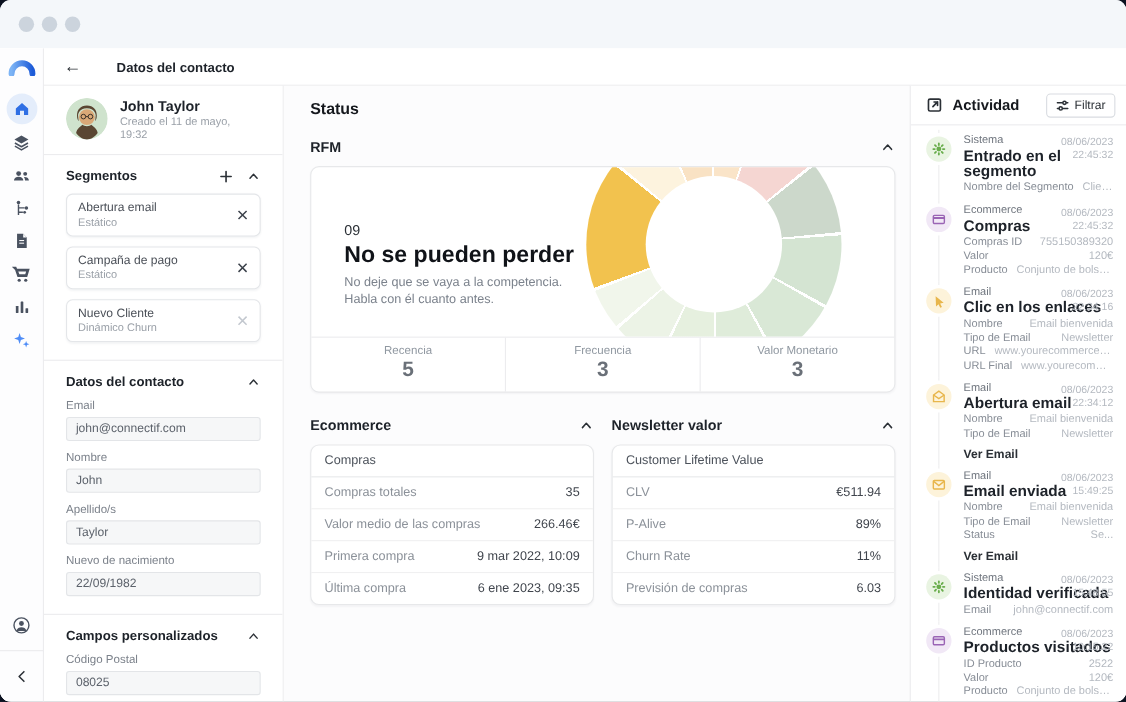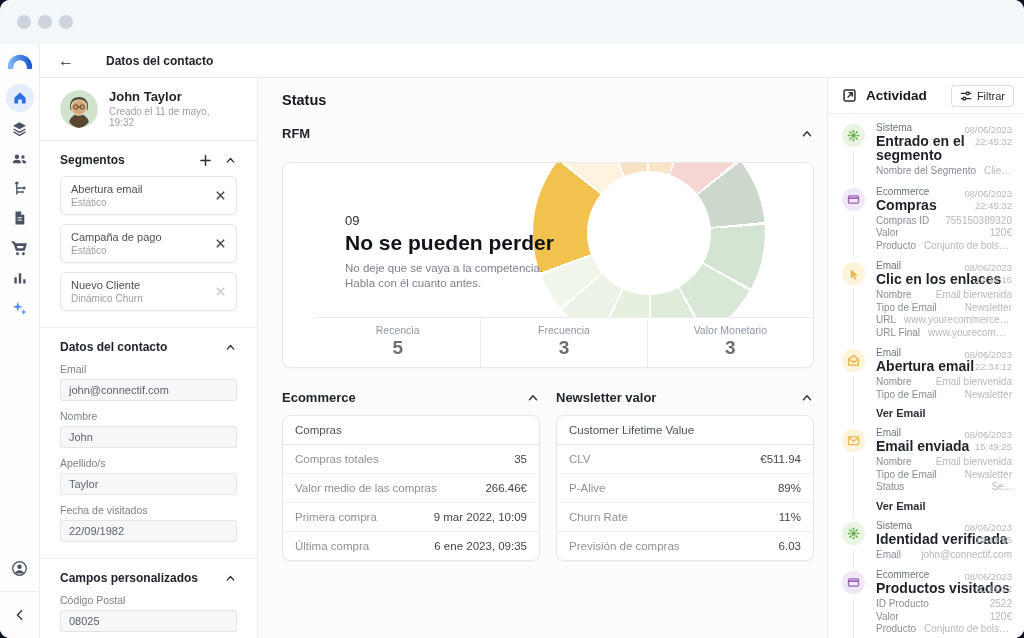--- a/index.html
+++ b/index.html
@@ -20,21 +20,21 @@
   .rail-spacer{flex:1;}
   .rail-divider{width:40px;border-top:1px solid #ececee;margin:8px 0;}
   
   .content-col{flex:1;display:flex;flex-direction:column;min-width:0;}
   .page-header{height:34px;border-bottom:1px solid #ececee;display:flex;align-items:center;padding-left:18px;flex:none;}
   .back{font-size:16px;color:#2b3036;cursor:pointer;line-height:1;width:20px;}
   .page-title{font-size:12px;font-weight:bold;color:#1d2229;margin-left:28px;}
   .body-row{flex:1;display:flex;min-height:0;}
   
   .contact{width:218px;border-right:1px solid #ececee;overflow:hidden;flex:none;background:#fff;}
-  .contact-head{display:flex;align-items:flex-end;gap:11px;padding:11px 20px 12px;border-bottom:1px solid #ececee;}
+  .contact-head{display:flex;align-items:flex-start;gap:11px;padding:11px 20px 12px;border-bottom:1px solid #ececee;}
   .avatar{width:38px;height:38px;border-radius:50%;overflow:hidden;flex:none;}
   .c-name{font-size:13px;font-weight:bold;color:#1d2229;}
   .c-created{font-size:10px;color:#9aa0a8;margin-top:2px;}
   .panel-sec{padding:12px 20px 4px;}
   .sec-title-row{display:flex;align-items:center;}
   .sec-title{font-size:12px;font-weight:bold;color:#1d2229;flex:1;}
   .mini-ico{color:#2b3036;cursor:pointer;display:flex;align-items:center;margin-left:12px;}
   .chip{border:1px solid #e4e6e9;border-radius:6px;box-shadow:0 1px 2px rgba(20,30,50,.05);padding:6px 10px;margin-top:9px;display:flex;align-items:center;background:#fff;cursor:pointer;}
   .chip-txt{flex:1;min-width:0;}
   .chip-name{font-size:11px;color:#4b5058;}
@@ -43,21 +43,21 @@
   .chip-x.muted{color:#c3c8cf;}
   .hr{border-top:1px solid #ececee;margin:12px 0 0;}
   .fld-label{font-size:10.5px;color:#7c828b;margin:9px 0 4px;}
   .fld-input{background:#f6f7f8;border:1px solid #e3e5e8;border-radius:3px;padding:4px 8px;font-size:11px;color:#5c626b;min-height:21px;cursor:text;}
   
   .main{flex:1;min-width:0;background:#fcfcfd;padding:14px 13px 0 24px;overflow:hidden;}
   .status-title{font-size:14.5px;font-weight:bold;color:#15181d;}
   .subhead{display:flex;align-items:center;margin-top:18px;}
   .subhead .t{font-size:13px;font-weight:bold;color:#1d2229;flex:1;}
   .card{background:#fff;border:1px solid #e7e8ea;border-radius:8px;box-shadow:0 1px 2px rgba(20,30,50,.04);}
-  .rfm-card{margin-top:21px;padding-left:32px;}
+  .rfm-card{margin-top:10px;}
   .rfm-top{position:relative;height:154px;overflow:hidden;border-radius:8px 8px 0 0;}
   .rfm-text{position:relative;z-index:2;padding:50px 0 0 30px;}
   .rfm-code{font-size:13px;color:#2b3036;}
   .rfm-name{font-size:21px;font-weight:bold;color:#101318;margin:3px 0 6px;}
   .rfm-desc{font-size:11.5px;color:#7b828c;line-height:15px;}
   .donut{position:absolute;right:48px;top:-46px;width:232px;height:232px;border-radius:50%;z-index:1;}
   .donut-hole{position:absolute;left:50%;top:50%;width:120px;height:120px;margin:-60px 0 0 -60px;border-radius:50%;background:#fff;box-shadow:0 0 0 2px #fff;}
   .rfm-stats{display:flex;border-top:1px solid #ececee;}
   .rfm-stat{flex:1;text-align:center;padding:6px 0 8px;}
   .rfm-stat + .rfm-stat{border-left:1px solid #ececee;}
@@ -294,21 +294,21 @@
                   <div class="fld-label">Nombre</div>
                   <div class="fld-input">John</div>
                 </div>
 
                 <div>
                   <div class="fld-label">Apellido/s</div>
                   <div class="fld-input">Taylor</div>
                 </div>
 
                 <div>
-                  <div class="fld-label">Fecha de visitados</div>
+                  <div class="fld-label">Nuevo de nacimiento</div>
                   <div class="fld-input">22/09/1982</div>
                 </div>
               </div>
           </div>
 
           <div class="hr"></div>
           <div class="panel-sec">
             <div class="sec-title-row">
               <span class="sec-title">Campos personalizados</span>
               <span class="mini-ico">

